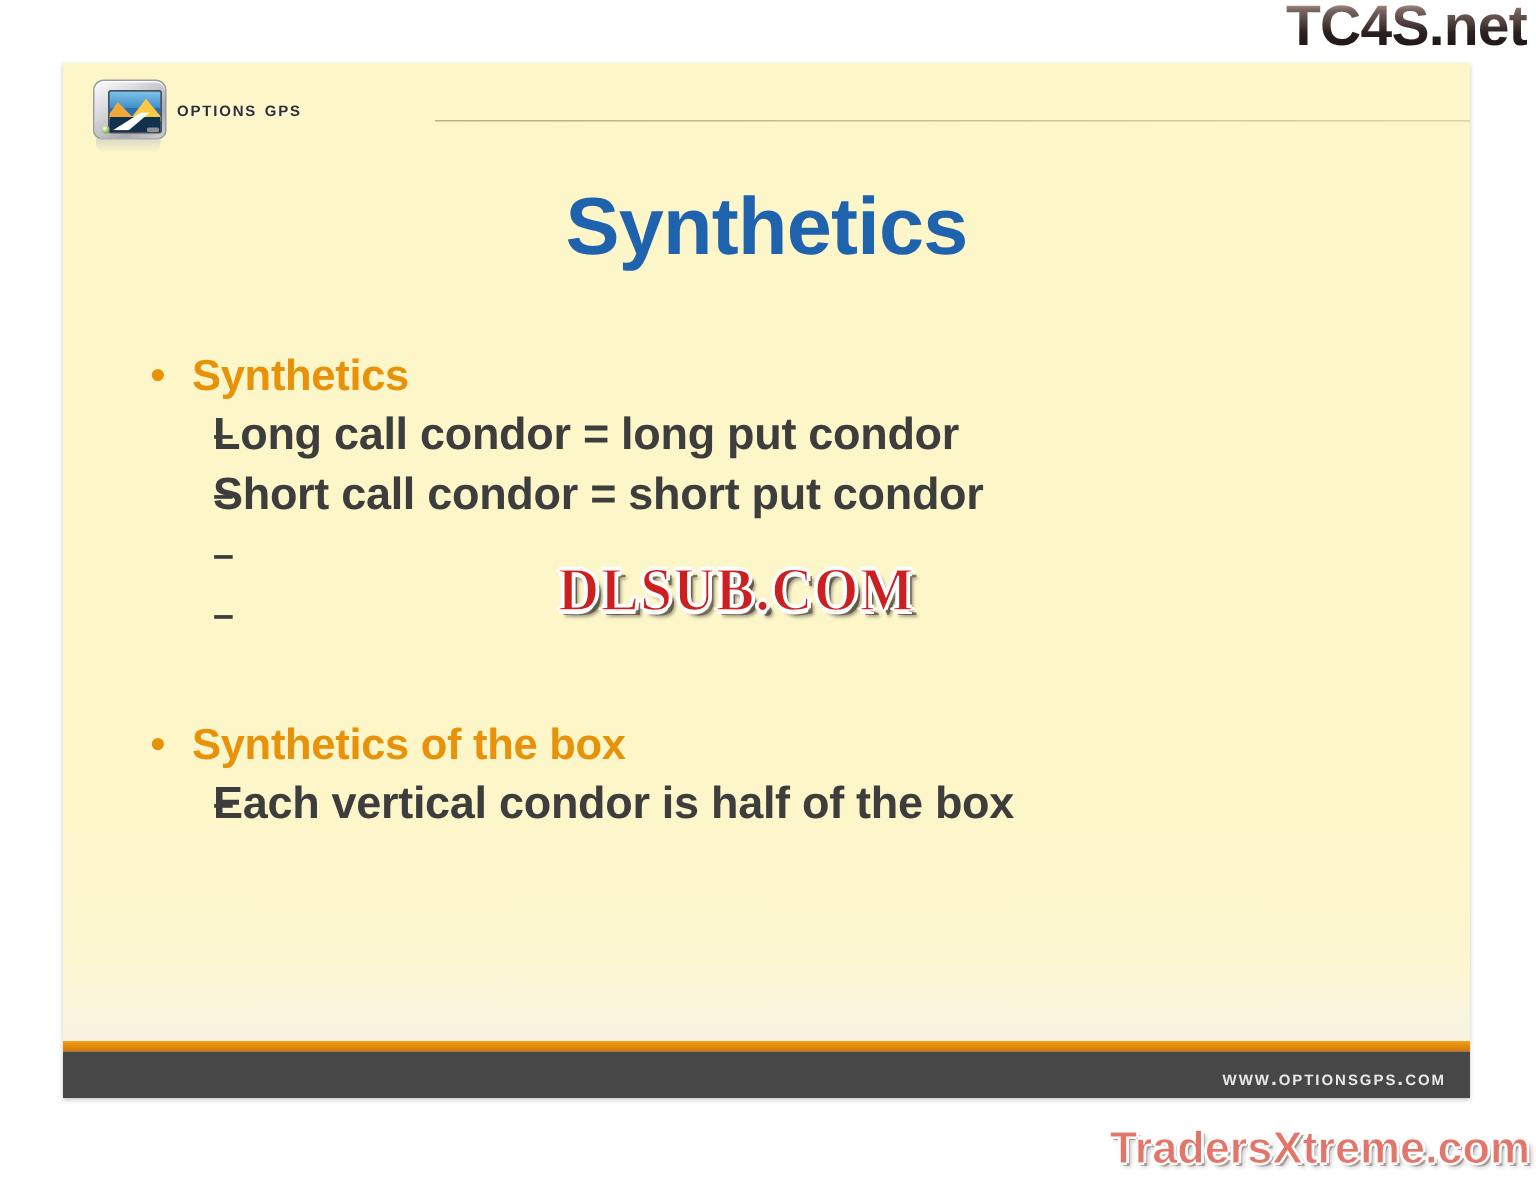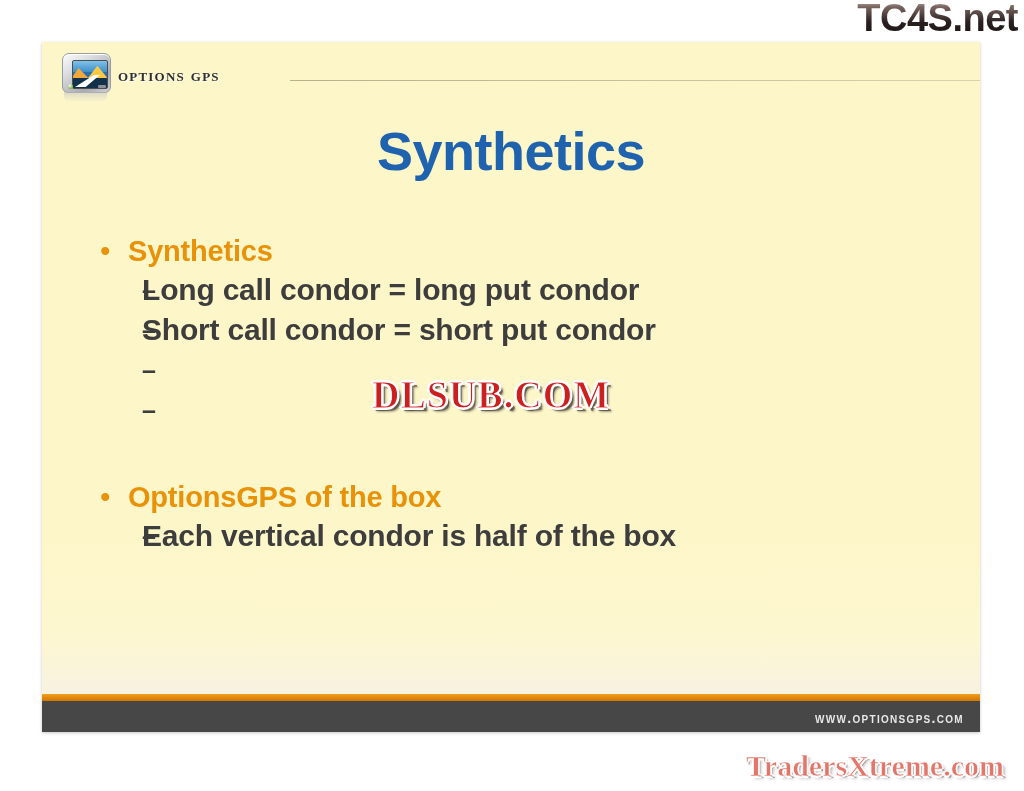--- a/index.html
+++ b/index.html
@@ -112,22 +112,22 @@
     width: 43px;
     height: 10px;
     border-radius: 0 0 6px 6px;
     background: linear-gradient(180deg, rgba(190,192,197,0.55), rgba(190,192,197,0));
   }
 
   #logo-text {
     position: absolute;
     left: 76px;
     top: 22px;
-    font-family: Liberation Serif, serif;
-    font-size: 19px;
+    font-family: Liberation Sans, sans-serif;
+    font-size: 14px;
     font-weight: bold;
     letter-spacing: 1.2px;
     color: #2f2f2f;
     font-variant: small-caps;
     text-transform: lowercase;
     text-shadow: 1px 1px 0 rgba(255,255,255,0.85);
     white-space: nowrap;
   }
   #header-rule {
     position: absolute;
@@ -260,23 +260,23 @@
     letter-spacing: 1.3px;
     color: #e8e8e8;
     font-variant: small-caps;
     text-transform: lowercase;
     white-space: nowrap;
   }
 
   
   #tx-brand {
     position: absolute;
-    right: 20px;
+    right: 4px;
     bottom: 8px;
-    font-family: Liberation Serif, serif;
+    font-family: Liberation Sans, sans-serif;
     font-size: 30px;
     font-weight: bold;
     color: #E2766A;
     letter-spacing: 0px;
     -webkit-text-stroke: 0.6px #ffffff;
     text-shadow:
        1.5px 0 0 #ffffff, -1.5px 0 0 #ffffff,
        0 1.5px 0 #ffffff, 0 -1.5px 0 #ffffff,
        2px 2px 0 rgba(120,80,75,0.45),
        3px 3px 3px rgba(0,0,0,0.22);
@@ -334,21 +334,21 @@
       </div>
       <div class="l2-item">
         <span class="l2-dash">–</span>
       </div>
     </div>
 
     <div id="section-gap"></div>
 
     <div class="l1-item">
       <span class="l1-bullet">•</span>
-      <span class="l1-text">OptionsGPS of the box</span>
+      <span class="l1-text">Synthetics of the box</span>
     </div>
     <div class="l2-list">
       <div class="l2-item">
         <span class="l2-dash">–</span>
         <span class="l2-text">Each vertical condor is half of the box</span>
       </div>
     </div>
   </div>
 
   <div id="dlsub-watermark">DLSUB.COM</div>

